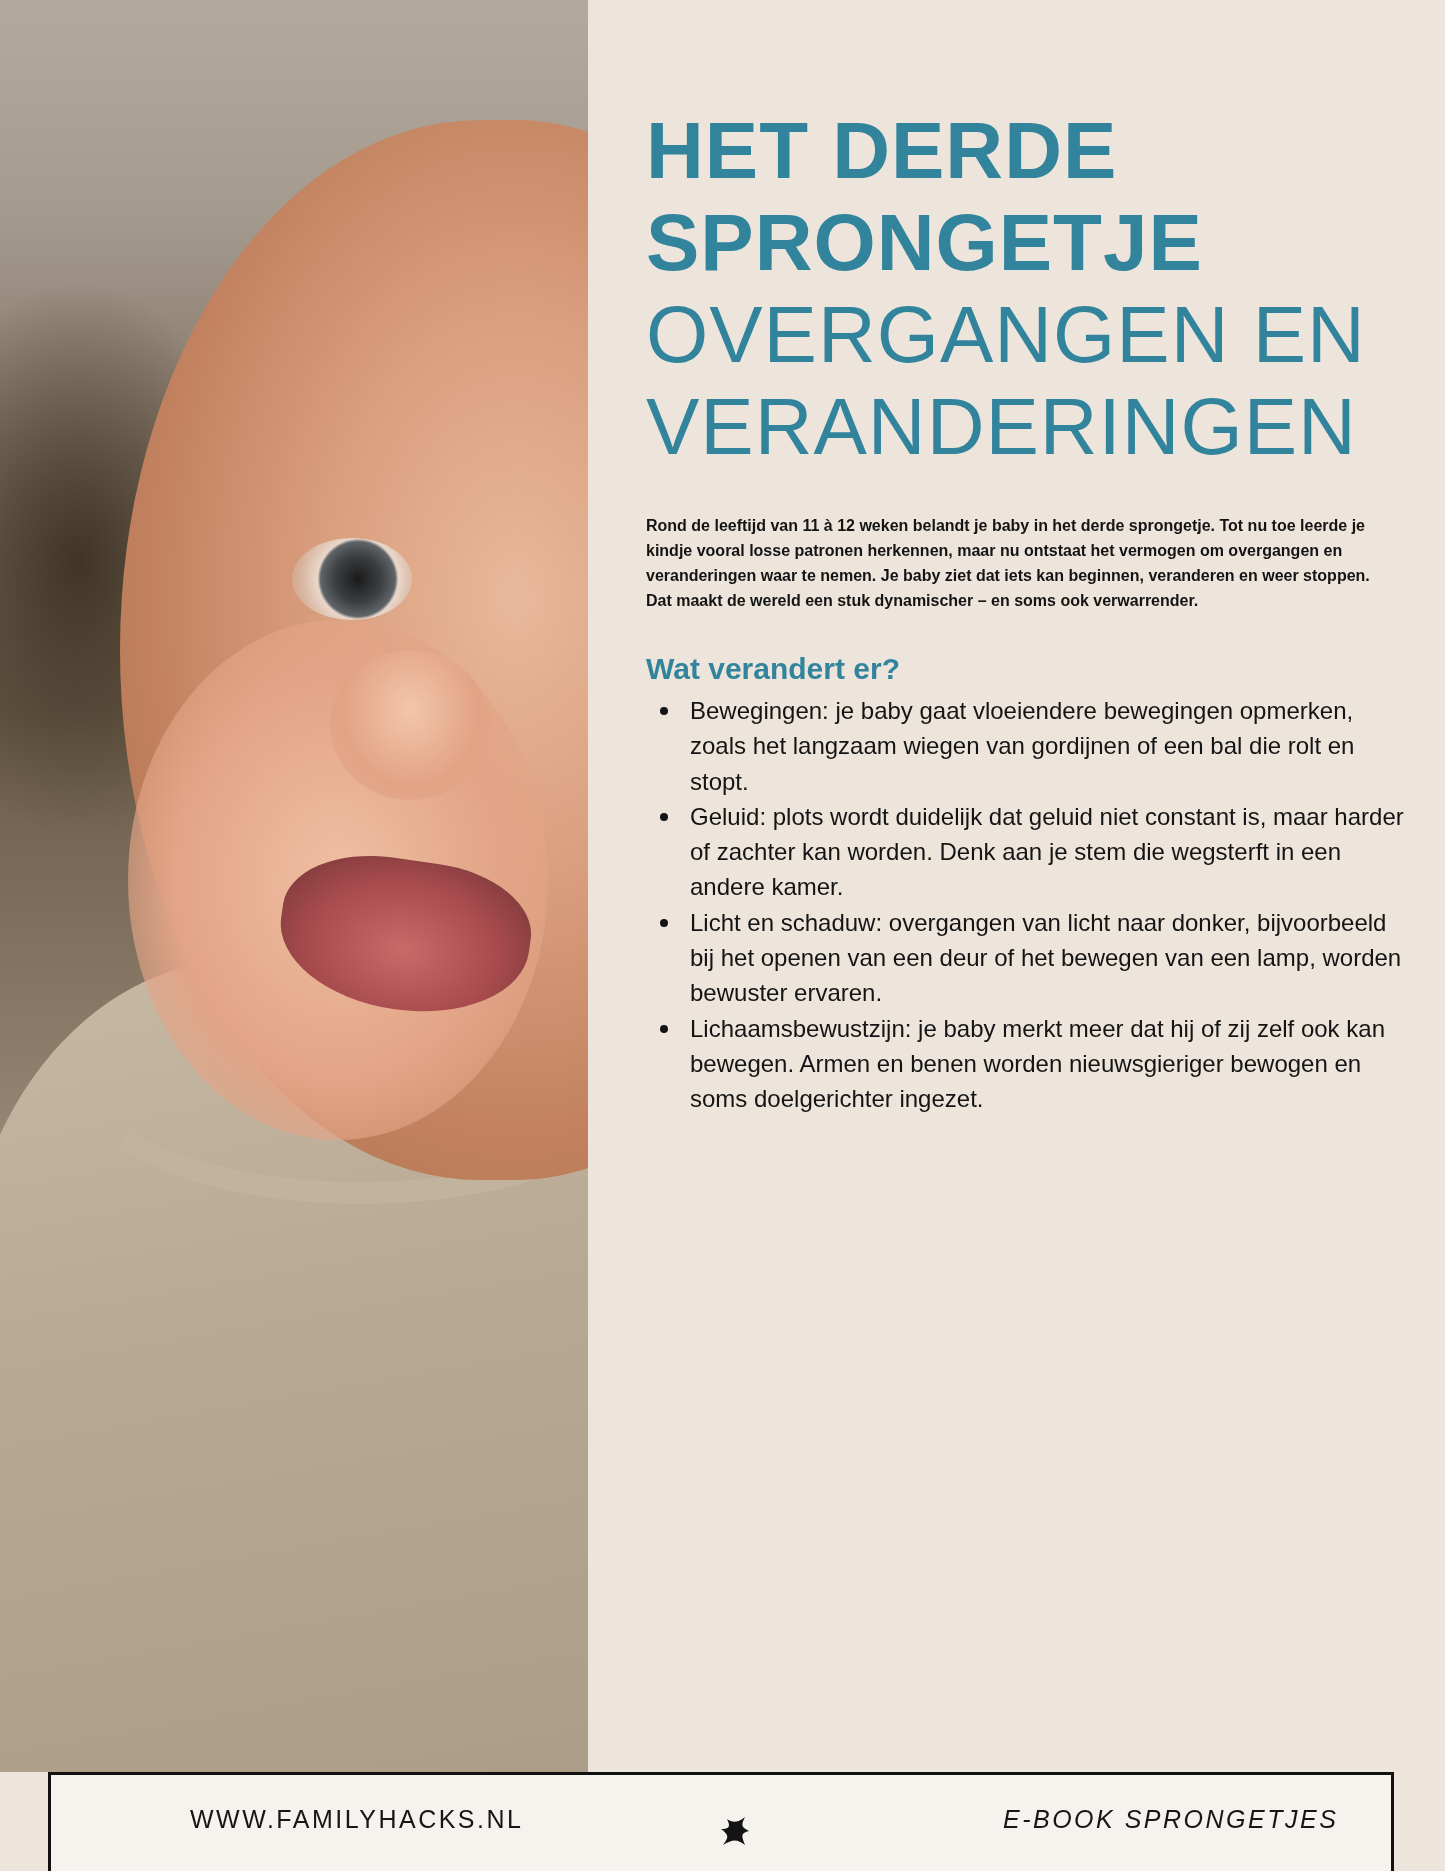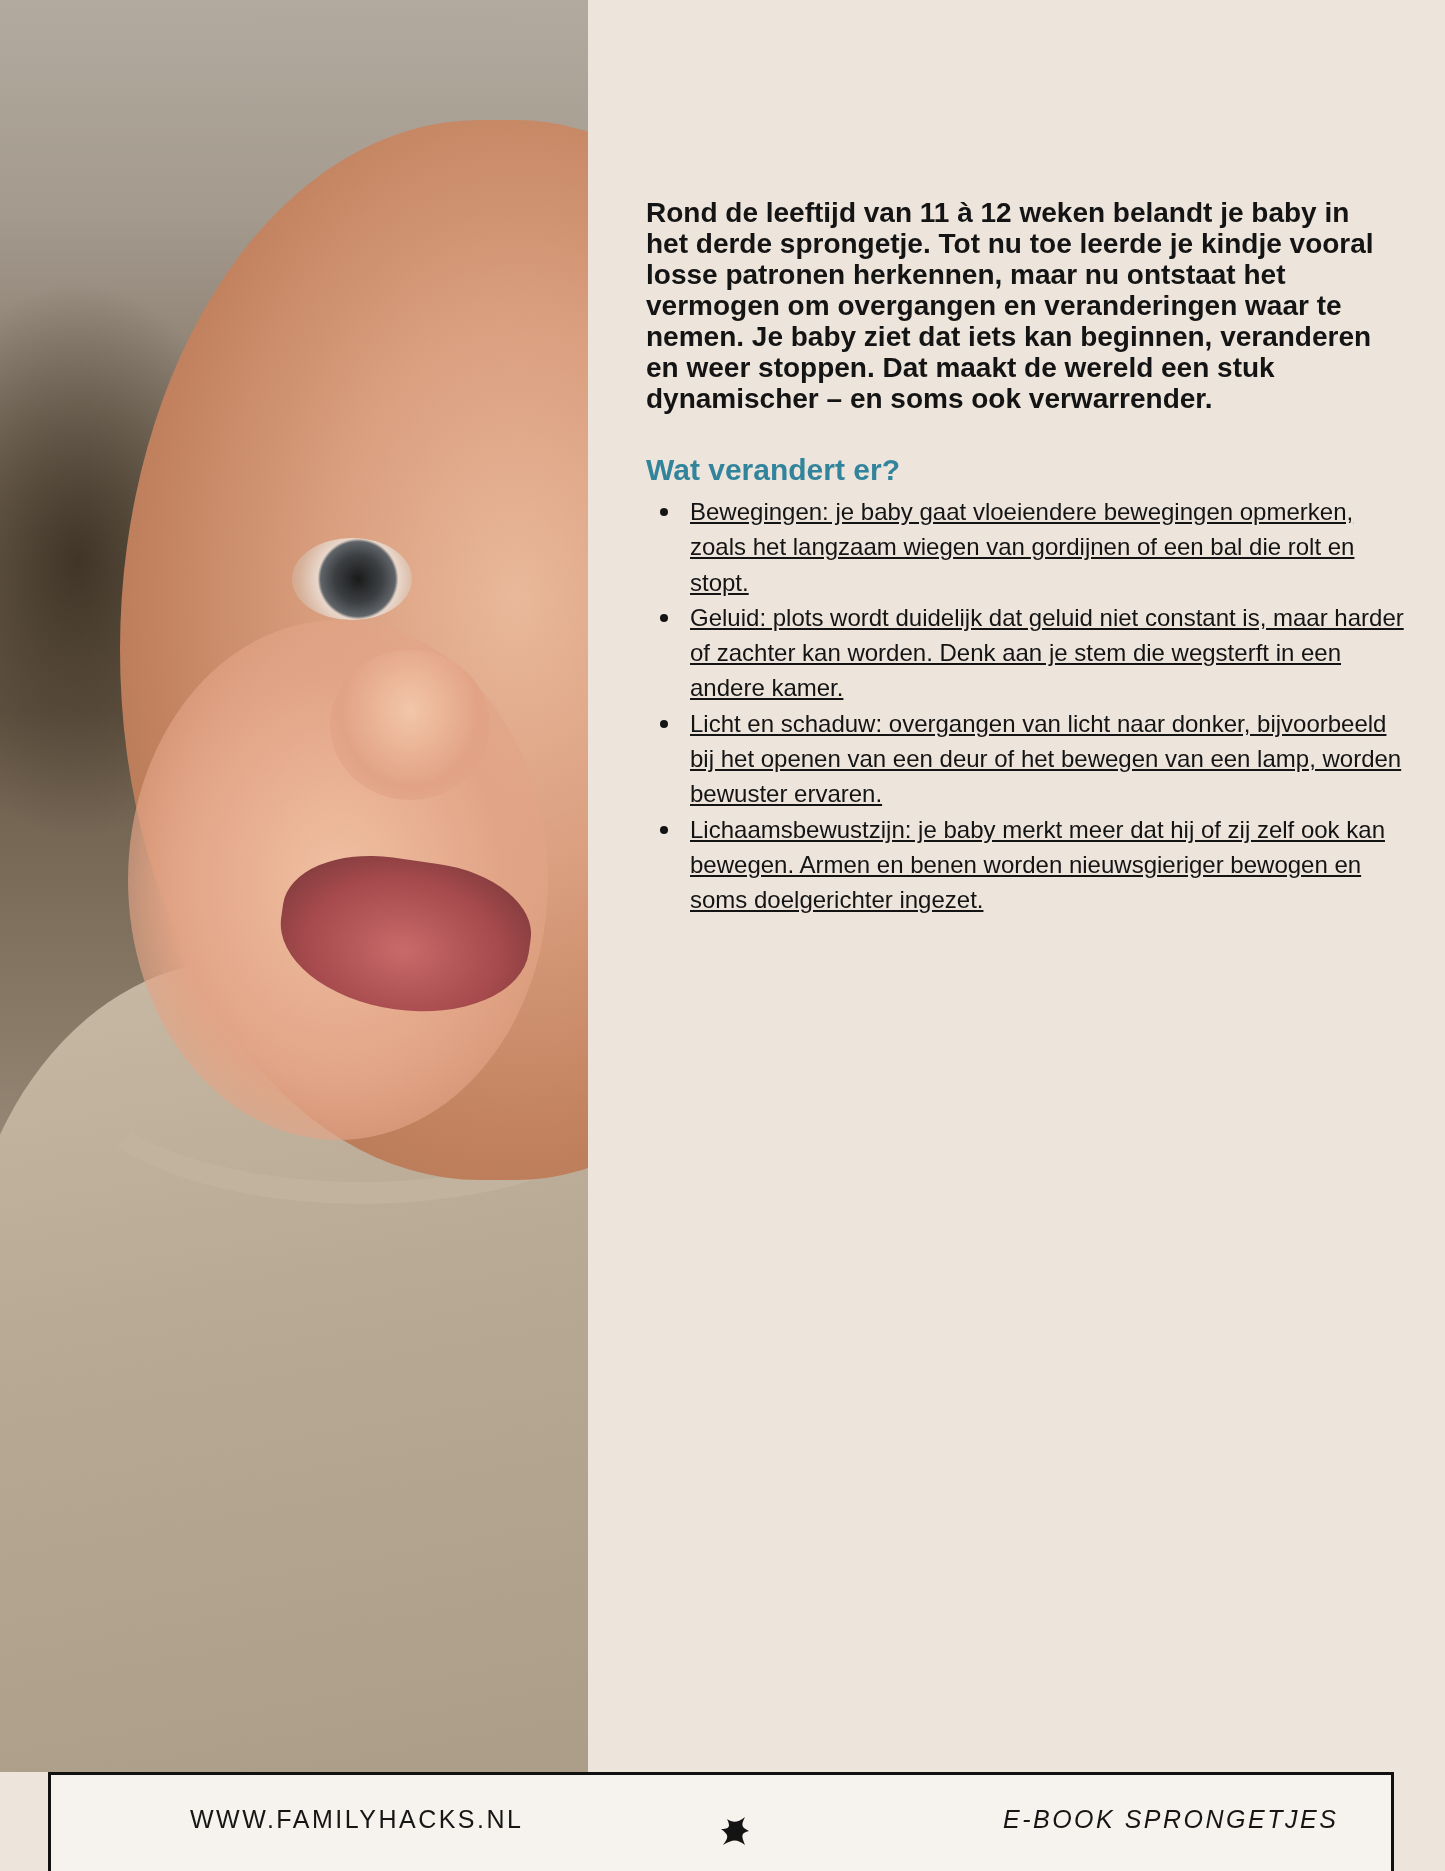--- a/index.html
+++ b/index.html
@@ -46,27 +46,27 @@
   }
   .photo .collar {
     position: absolute; left: 60px; top: 930px; width: 560px; height: 230px; border-radius: 50%;
     border: 22px solid #c2b39e; border-top-color: transparent; border-left-color: transparent;
   }
   .content { position: absolute; left: 646px; top: 105px; width: 760px; }
   .title { margin: 0; color: #32849c; letter-spacing: 1px; }
   .title .bold { display: block; font-weight: bold; font-size: 80px; line-height: 92px; }
   .title .light { display: block; font-weight: normal; font-size: 80px; line-height: 92px; }
   .intro {
-    margin-top: 92px; font-weight: bold; font-size: 28px; line-height: 31px;
+    margin-top: 40px; font-weight: bold; font-size: 16px; line-height: 25px;
     color: #141414; width: 740px;
   }
   .sub-heading { margin: 38px 0 0 0; color: #32849c; font-weight: bold; font-size: 30px; line-height: 36px; }
   ul.bullets { list-style: none; margin: 6px 0 0 0; padding: 0; width: 760px; }
   ul.bullets li {
-    position: relative; padding-left: 44px; font-size: 24px; line-height: 35.3px; color: #141414; text-decoration: underline;
+    position: relative; padding-left: 44px; font-size: 24px; line-height: 35.3px; color: #141414;
   }
   ul.bullets li::before {
     content: ""; position: absolute; left: 14px; top: 14px; width: 8px; height: 8px; border-radius: 50%; background: #141414;
   }
   .footer {
     position: absolute; left: 48px; top: 1772px; width: 1346px; height: 110px;
     background: #f6f3ee; border: 3px solid #111; box-sizing: border-box;
   }
   .footer .left, .footer .right {
     position: absolute; top: 30px; font-size: 25px; letter-spacing: 2.5px; color: #161616; margin-left: 32px;
@@ -83,20 +83,26 @@
   <div class="shirt"></div>
   <div class="collar"></div>
   <div class="head"></div>
   <div class="cheek"></div>
   <div class="nose"></div>
   <div class="eye"></div>
   <div class="mouth"></div>
 </div>
 
 <div class="content">
+  <h1 class="title">
+    <span class="bold">HET DERDE</span>
+    <span class="bold">SPRONGETJE</span>
+    <span class="light">OVERGANGEN EN</span>
+    <span class="light">VERANDERINGEN</span>
+  </h1>
 
   <p class="intro">Rond de leeftijd van 11 à 12 weken belandt je baby in het derde sprongetje. Tot nu toe leerde je kindje vooral losse patronen herkennen, maar nu ontstaat het vermogen om overgangen en veranderingen waar te nemen. Je baby ziet dat iets kan beginnen, veranderen en weer stoppen. Dat maakt de wereld een stuk dynamischer – en soms ook verwarrender.</p>
 
   <h2 class="sub-heading">Wat verandert er?</h2>
 
   <ul class="bullets">
     <li>Bewegingen: je baby gaat vloeiendere bewegingen opmerken, zoals het langzaam wiegen van gordijnen of een bal die rolt en stopt.</li>
     <li>Geluid: plots wordt duidelijk dat geluid niet constant is, maar harder of zachter kan worden. Denk aan je stem die wegsterft in een andere kamer.</li>
     <li>Licht en schaduw: overgangen van licht naar donker, bijvoorbeeld bij het openen van een deur of het bewegen van een lamp, worden bewuster ervaren.</li>
     <li>Lichaamsbewustzijn: je baby merkt meer dat hij of zij zelf ook kan bewegen. Armen en benen worden nieuwsgieriger bewogen en soms doelgerichter ingezet.</li>

